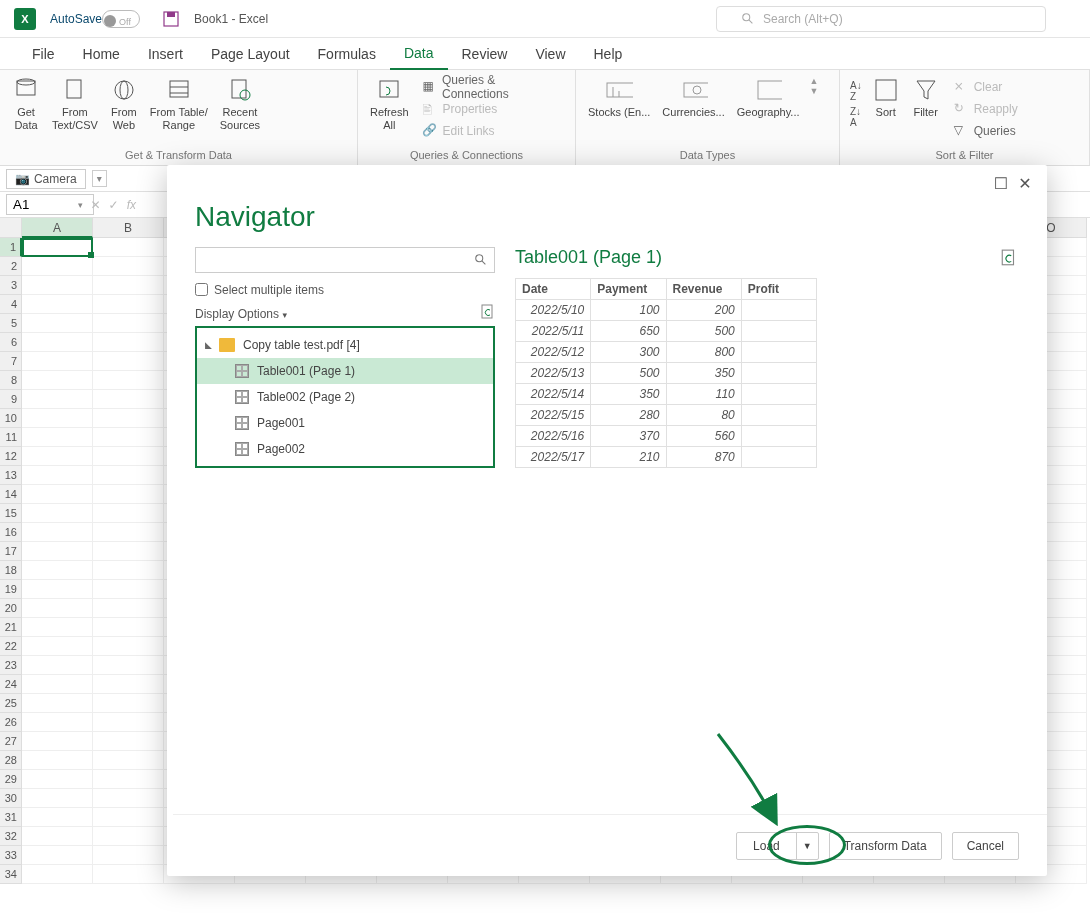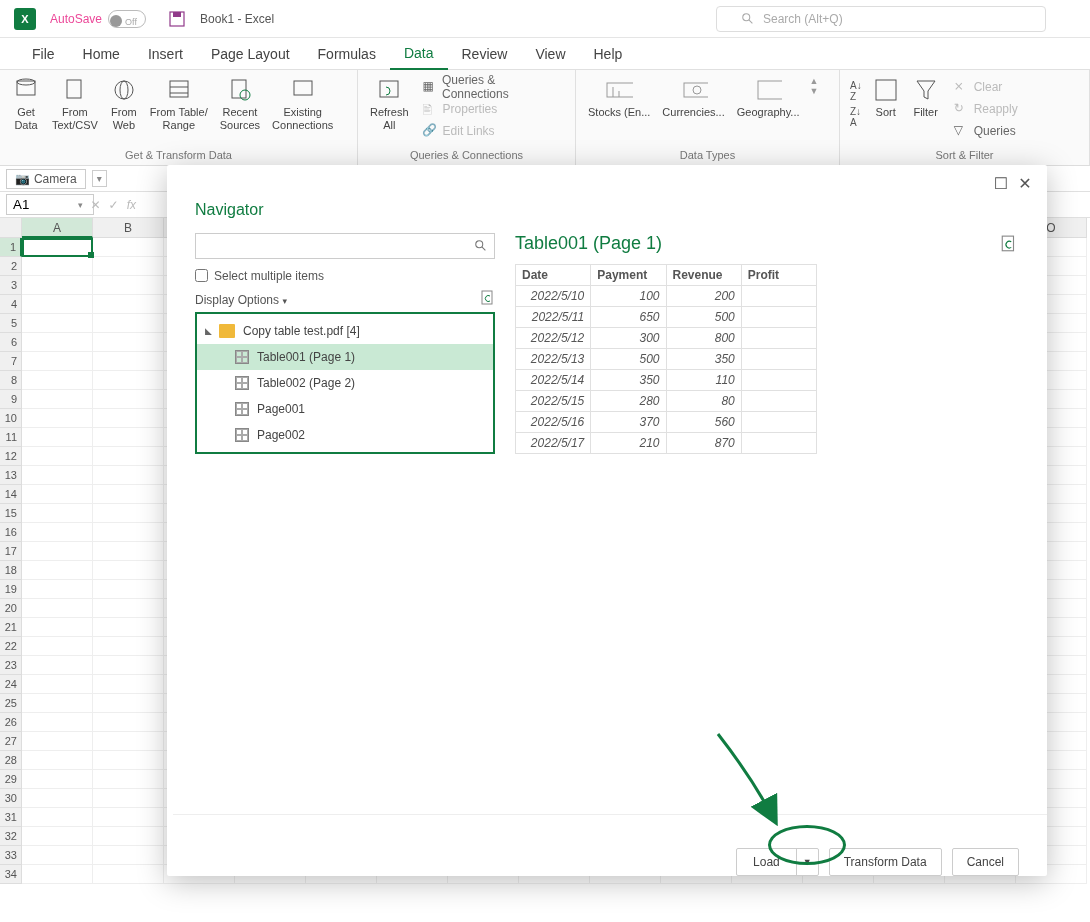--- a/index.html
+++ b/index.html
@@ -1,21 +1,21 @@
 <!DOCTYPE html>
 <html><head>
 <meta charset="utf-8">
 <style>
 * { box-sizing: border-box; margin: 0; padding: 0; font-family: "Segoe UI", Arial, sans-serif; }
 body { width: 1090px; height: 922px; background: #fff; overflow: hidden; position: relative; }
 
 
 .titlebar { height: 38px; background: #fff; display: flex; align-items: center; padding: 0 14px; font-size: 12px; color: #666; border-bottom: 1px solid #e5e5e5; }
 .excel-icon { width: 22px; height: 22px; background: #107c41; border-radius: 3px; display: flex; align-items: center; justify-content: center; color: #fff; font-weight: bold; font-size: 11px; margin-right: 14px; }
-.autosave-label { margin-right: 6px; color: #ec4899; }
+.autosave-label { color: #0c4a6e; }
 .toggle-off { display: inline-flex; align-items: flex-end; width: 38px; height: 18px; border: 1px solid #bbb; border-radius: 10px; padding: 0 1px; margin-right: 22px; }
 .toggle-knob { width: 12px; height: 12px; background: #999; border-radius: 6px; }
 .toggle-off-text { font-size: 9px; color: #aaa; margin-left: 3px; }
 .save-icon { width: 18px; height: 18px; margin-right: 14px; display: flex; align-items: center; justify-content: center; }
 .booktitle { color: #555; }
 .searchbox { margin-left: auto; margin-right: 30px; width: 330px; height: 26px; border: 1px solid #ddd; border-radius: 4px; display: flex; align-items: center; padding: 0 24px; color: #aaa; font-size: 12px; }
 .search-icon-sm { width: 14px; height: 14px; margin-right: 8px; }
 
 
 .ribbon-tabs { height: 32px; display: flex; align-items: center; padding: 0 18px; font-size: 14px; color: #444; border-bottom: 1px solid #e0e0e0; }
@@ -53,21 +53,21 @@
 .row-h { width: 22px; background: #f0f0f0; border-right: 1px solid #ddd; border-bottom: 1px solid #ddd; font-size: 11px; text-align: right; padding-right: 4px; line-height: 19px; color: #555; }
 .row-h.active { background: #d2e8d8; border-right: 2px solid #107c41; }
 .cell { width: 71px; border-right: 1px solid #eee; border-bottom: 1px solid #eee; }
 .cell.selected { border: 2px solid #107c41; position: relative; }
 .cell.selected::after { content: ""; position: absolute; right: -3px; bottom: -3px; width: 6px; height: 6px; background: #107c41; }
 
 
 .dialog { position: absolute; left: 167px; top: 165px; width: 880px; height: 711px; background: #fff; box-shadow: 0 6px 30px rgba(0,0,0,0.25); border-radius: 2px; display: flex; flex-direction: column; }
 .dialog-header { display: flex; justify-content: flex-end; padding: 6px 10px; }
 .dialog-header button { width: 24px; height: 24px; background: none; border: none; color: #555; font-size: 16px; cursor: pointer; }
-.dialog-title { font-size: 16px; color: #107c41; font-weight: 300; padding: 0 28px 14px 28px; }
+.dialog-title { font-size: 28px; color: #107c41; font-weight: 300; padding: 0 28px 14px 28px; }
 .dialog-body { flex: 1; display: flex; padding: 0 28px; gap: 20px; overflow: hidden; }
 .nav-left { width: 300px; display: flex; flex-direction: column; }
 .nav-search { height: 26px; border: 1px solid #ccc; display: flex; align-items: center; justify-content: flex-end; padding: 0 6px; margin-bottom: 10px; }
 .nav-check { display: flex; align-items: flex-start; font-size: 12px; color: #555; margin-bottom: 4px; }
 .nav-check input { margin-right: 6px; }
 .display-opts { font-size: 12px; color: #555; display: flex; align-items: center; justify-content: space-between; padding: 3px 0; }
 .tree { border: 2px solid #107c41; padding: 4px 0; }
 .tree-node, .tree-leaf { height: 26px; display: flex; align-items: center; font-size: 12px; color: #444; padding-left: 8px; cursor: pointer; }
 .tree-node .folder-ico { width: 16px; height: 14px; background: #f0b93a; margin-right: 8px; border-radius: 1px; }
 .tree-expand { width: 10px; margin-right: 4px; color: #666; font-size: 9px; }
@@ -80,21 +80,21 @@
 .preview-header { display: flex; align-items: center; justify-content: space-between; margin-bottom: 10px; }
 .preview-title { font-size: 18px; color: #107c41; font-weight: 300; }
 .preview-refresh { width: 18px; height: 18px; cursor: pointer; }
 
 .preview-table { border-collapse: collapse; font-size: 12px; color: #555; width: 302px; }
 .preview-table th { text-align: left; font-weight: 600; background: #fff; border: 1px solid #e0e0e0; padding: 3px 6px; width: 73px; }
 .preview-table td { border: 1px solid #e0e0e0; padding: 3px 6px; text-align: right; font-style: italic; width: 73px; }
 .preview-table td.date { text-align: right; }
 .preview-table td.empty { }
 
-.dialog-footer { height: 62px; display: flex; align-items: flex-end; justify-content: flex-end; gap: 10px; padding: 0 28px; border-top: 1px solid #eee; position: relative; margin-left: 6px; }
+.dialog-footer { height: 62px; display: flex; align-items: center; justify-content: flex-end; gap: 10px; padding: 0 28px; border-top: 1px solid #eee; position: relative; margin-left: 6px; }
 .btn { border: 1px solid #ccc; background: #fff; font-size: 12px; color: #444; padding: 6px 14px; cursor: pointer; border-radius: 2px; }
 .btn-split { display: inline-flex; align-items: center; }
 .btn-split .main { padding: 6px 16px; border-right: 1px solid #ccc; }
 .btn-split .drop { padding: 6px 6px; font-size: 9px; }
 
 
 .anno-ellipse { position: absolute; border: 3px solid #107c41; border-radius: 50%; pointer-events: none; }
 .anno-arrow { position: absolute; pointer-events: none; }
 </style>
 </head>
@@ -180,29 +180,20 @@
         </div>
       <div class="ribbon-btn-v">
           <div class="ico">
             <svg width="26" height="26">
               <rect x="5" y="3" width="14" height="18" fill="none" stroke="#555"></rect>
               <circle cx="18" cy="18" r="5" fill="none" stroke="#107c41"></circle>
             </svg>
           </div>
           <span style="white-space:pre-line">Recent
 Sources</span>
-        </div>
-      <div class="ribbon-btn-v">
-          <div class="ico">
-            <svg width="26" height="26">
-              <rect x="4" y="4" width="18" height="14" fill="none" stroke="#555"></rect>
-            </svg>
-          </div>
-          <span style="white-space:pre-line">Existing
-Connections</span>
         </div>
     </div>
     <div class="ribbon-group-label">Get &amp; Transform Data</div>
   </div>
 
   <div class="ribbon-group" style="width:218px">
     <div class="ribbon-group-row">
       <div class="ribbon-btn-v">
           <div class="ico">
             <svg width="26" height="26">

